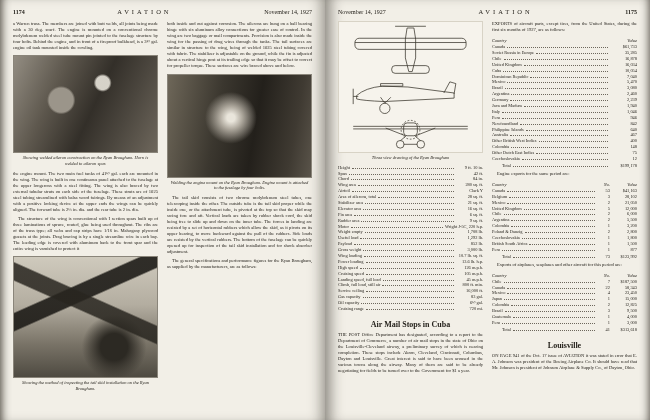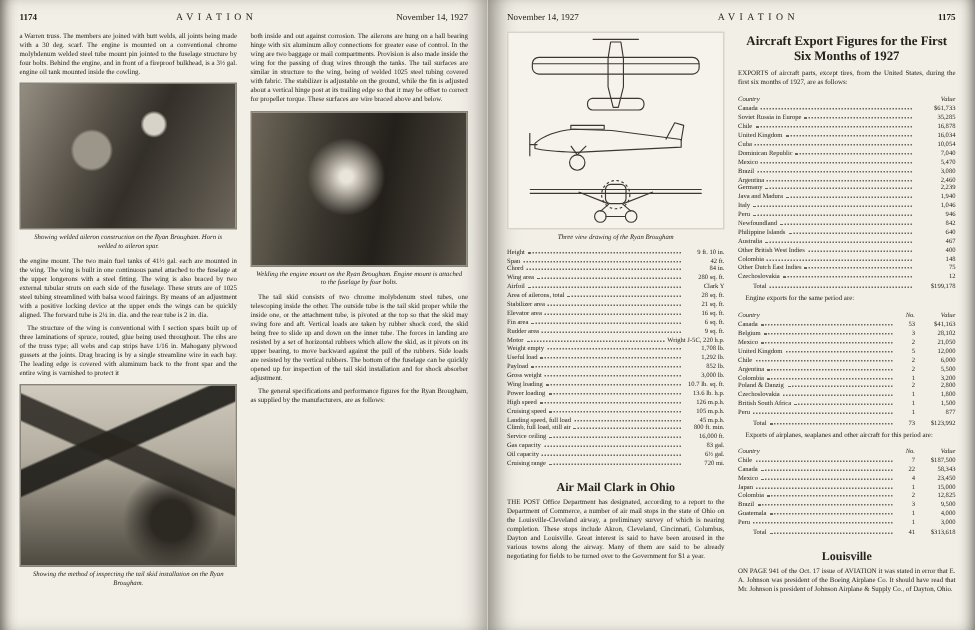--- a/index.html
+++ b/index.html
@@ -241,25 +241,24 @@
               <span class="tname">Oil capacity</span>
               <span class="leader"></span>
               <span class="tval last">6½ gal.</span>
             </div>
             <div class="trow">
               <span class="tname">Cruising range</span>
               <span class="leader"></span>
               <span class="tval last">720 mi.</span>
             </div>
           </div>
-        <h3 class="sec-head">Air Mail Clark in Ohio</h3>
+        <h3 class="sec-head">Air Mail Stops in Cuba</h3>
         <p class="body-text noindent">THE POST Office Department has designated, according to a report to the Department of Commerce, a number of air mail stops in the state of Ohio on the Louisville-Cleveland airway, a preliminary survey of which is nearing completion. These stops include Akron, Cleveland, Cincinnati, Columbus, Dayton and Louisville. Great interest is said to have been aroused in the various towns along the airway. Many of them are said to be already negotiating for fields to be turned over to the Government for $1 a year.</p>
       </div>
       <div class="col">
-        <h2 class="main-head">Aircraft Export Figures for the First Six Months of 1927</h2>
         <p class="body-text noindent">EXPORTS of aircraft parts, except tires, from the United States, during the first six months of 1927, are as follows:</p>
         <div class="thead">
           <span class="h0">Country</span>
           <span class="h2">Value</span>
         </div>
         <div class="tbl">
             <div class="trow">
               <span class="tname">Canada</span>
               <span class="leader"></span>
               <span class="tval last">$61,733</span>

